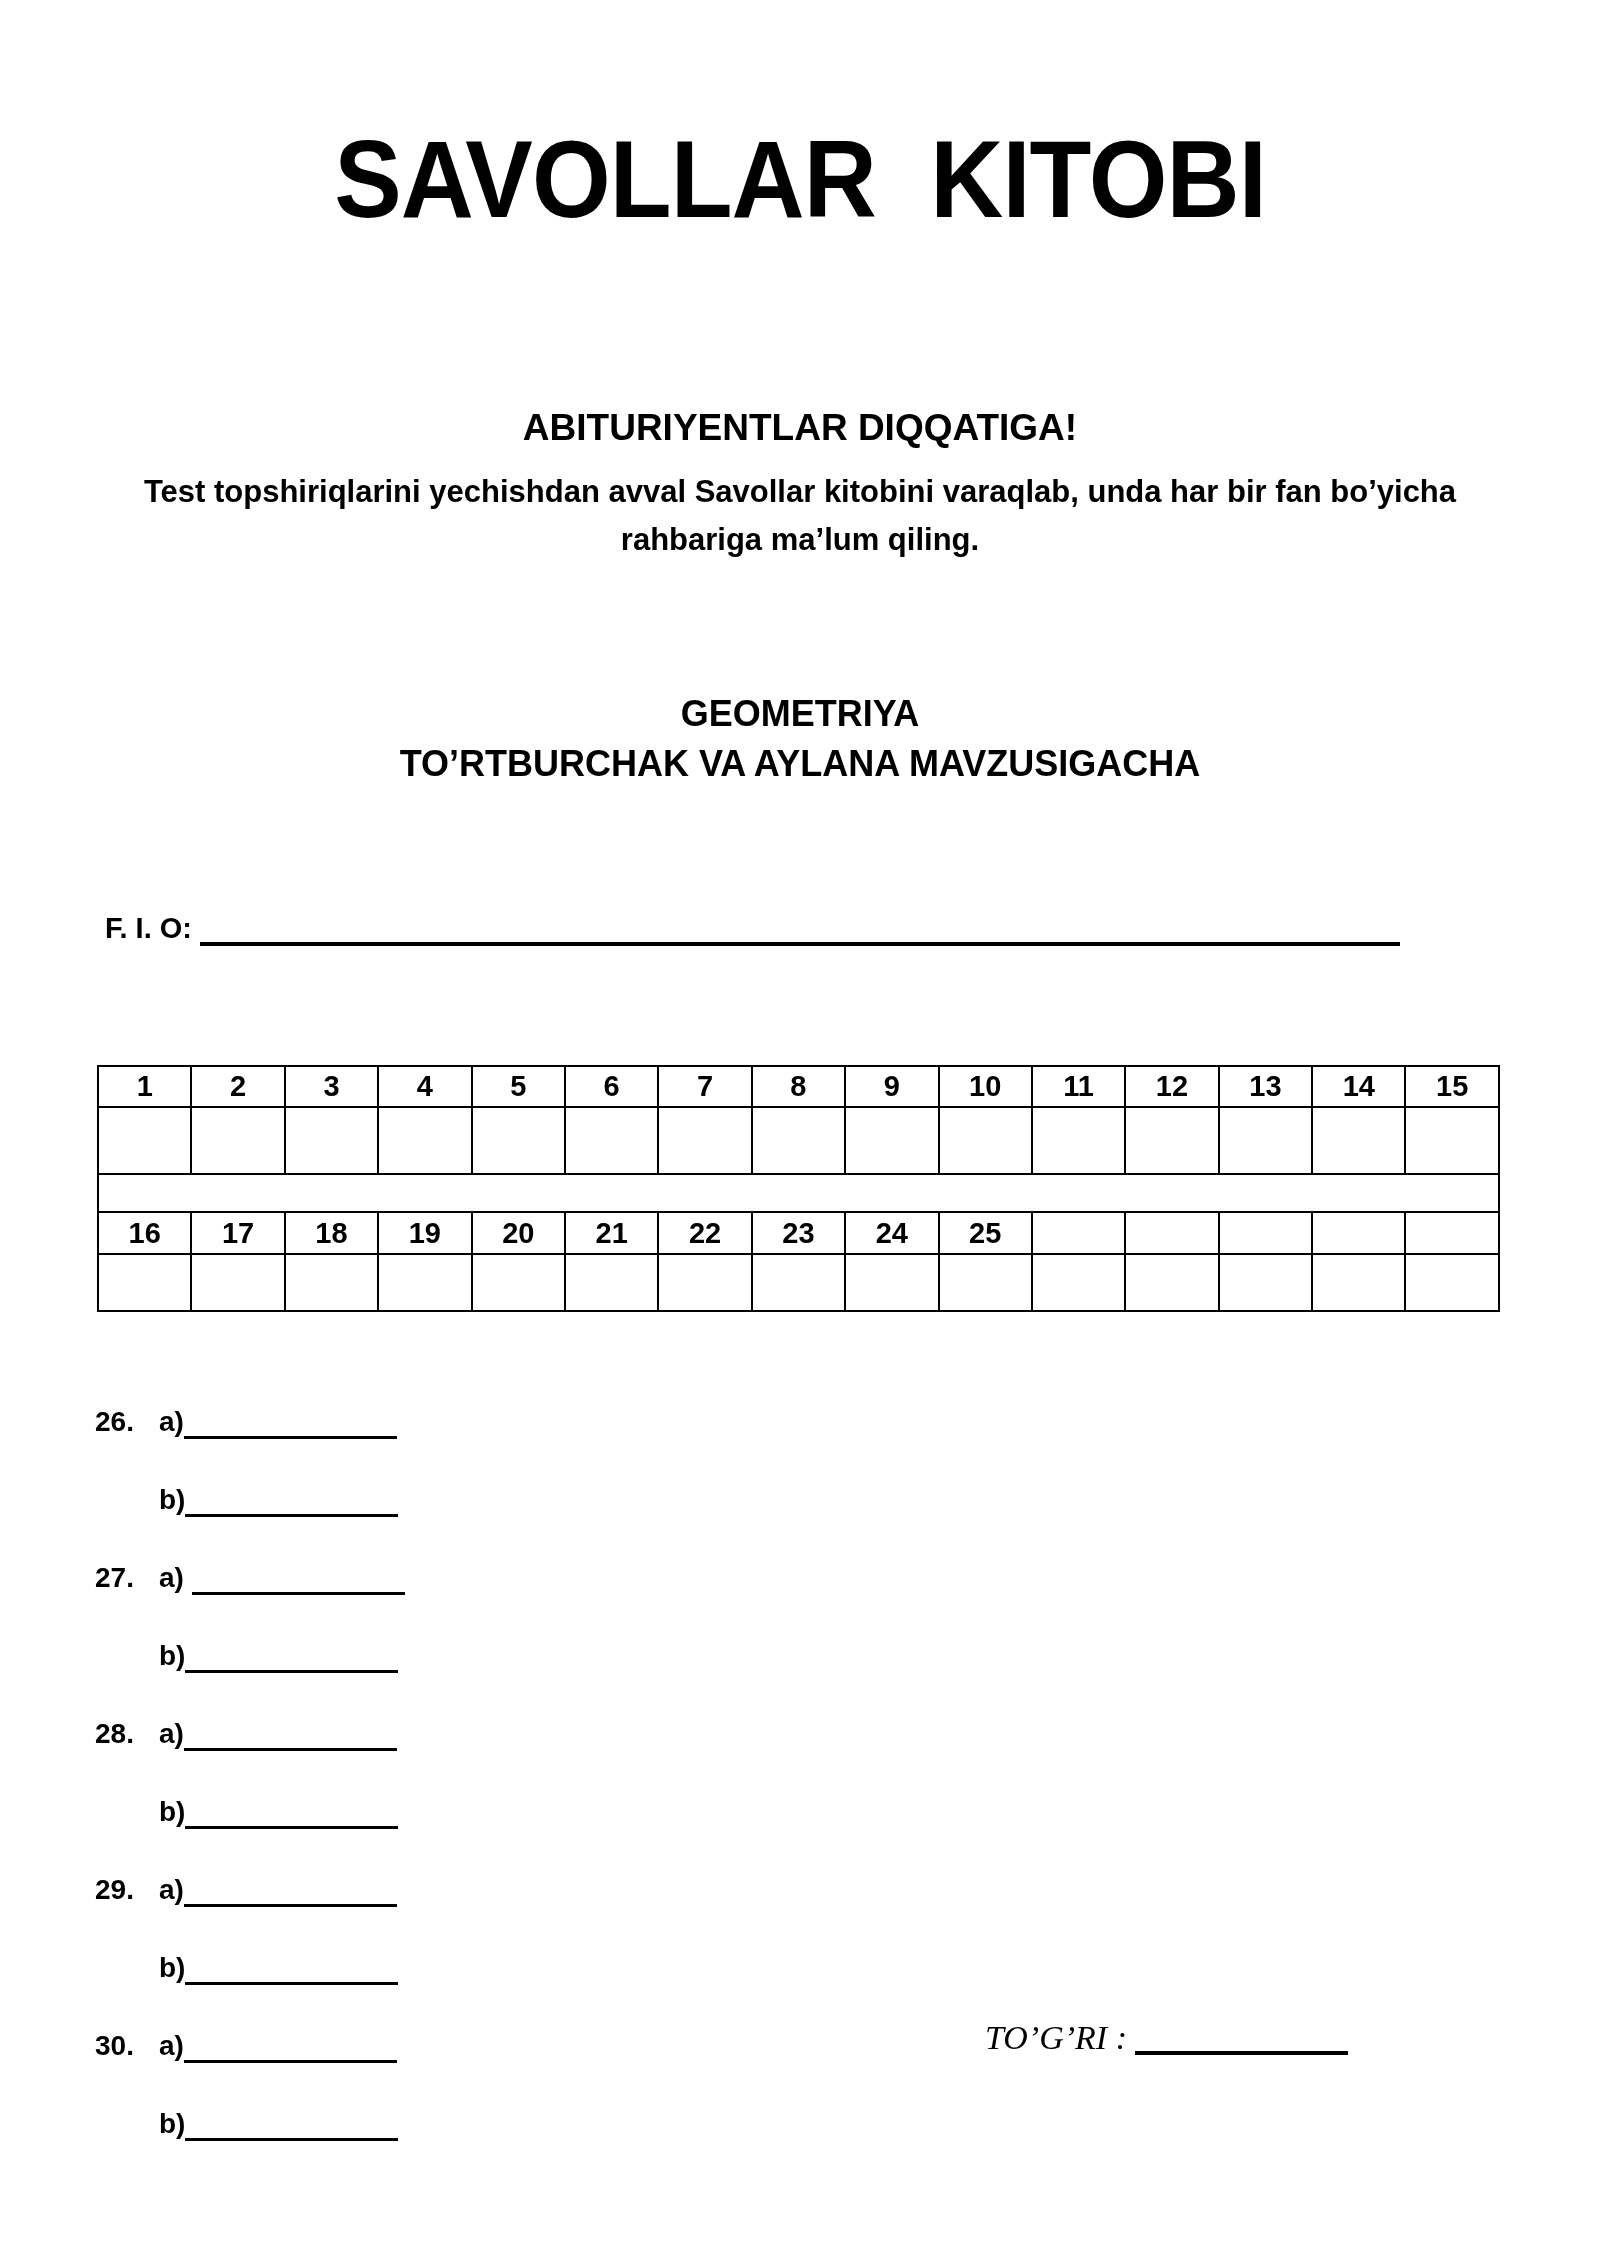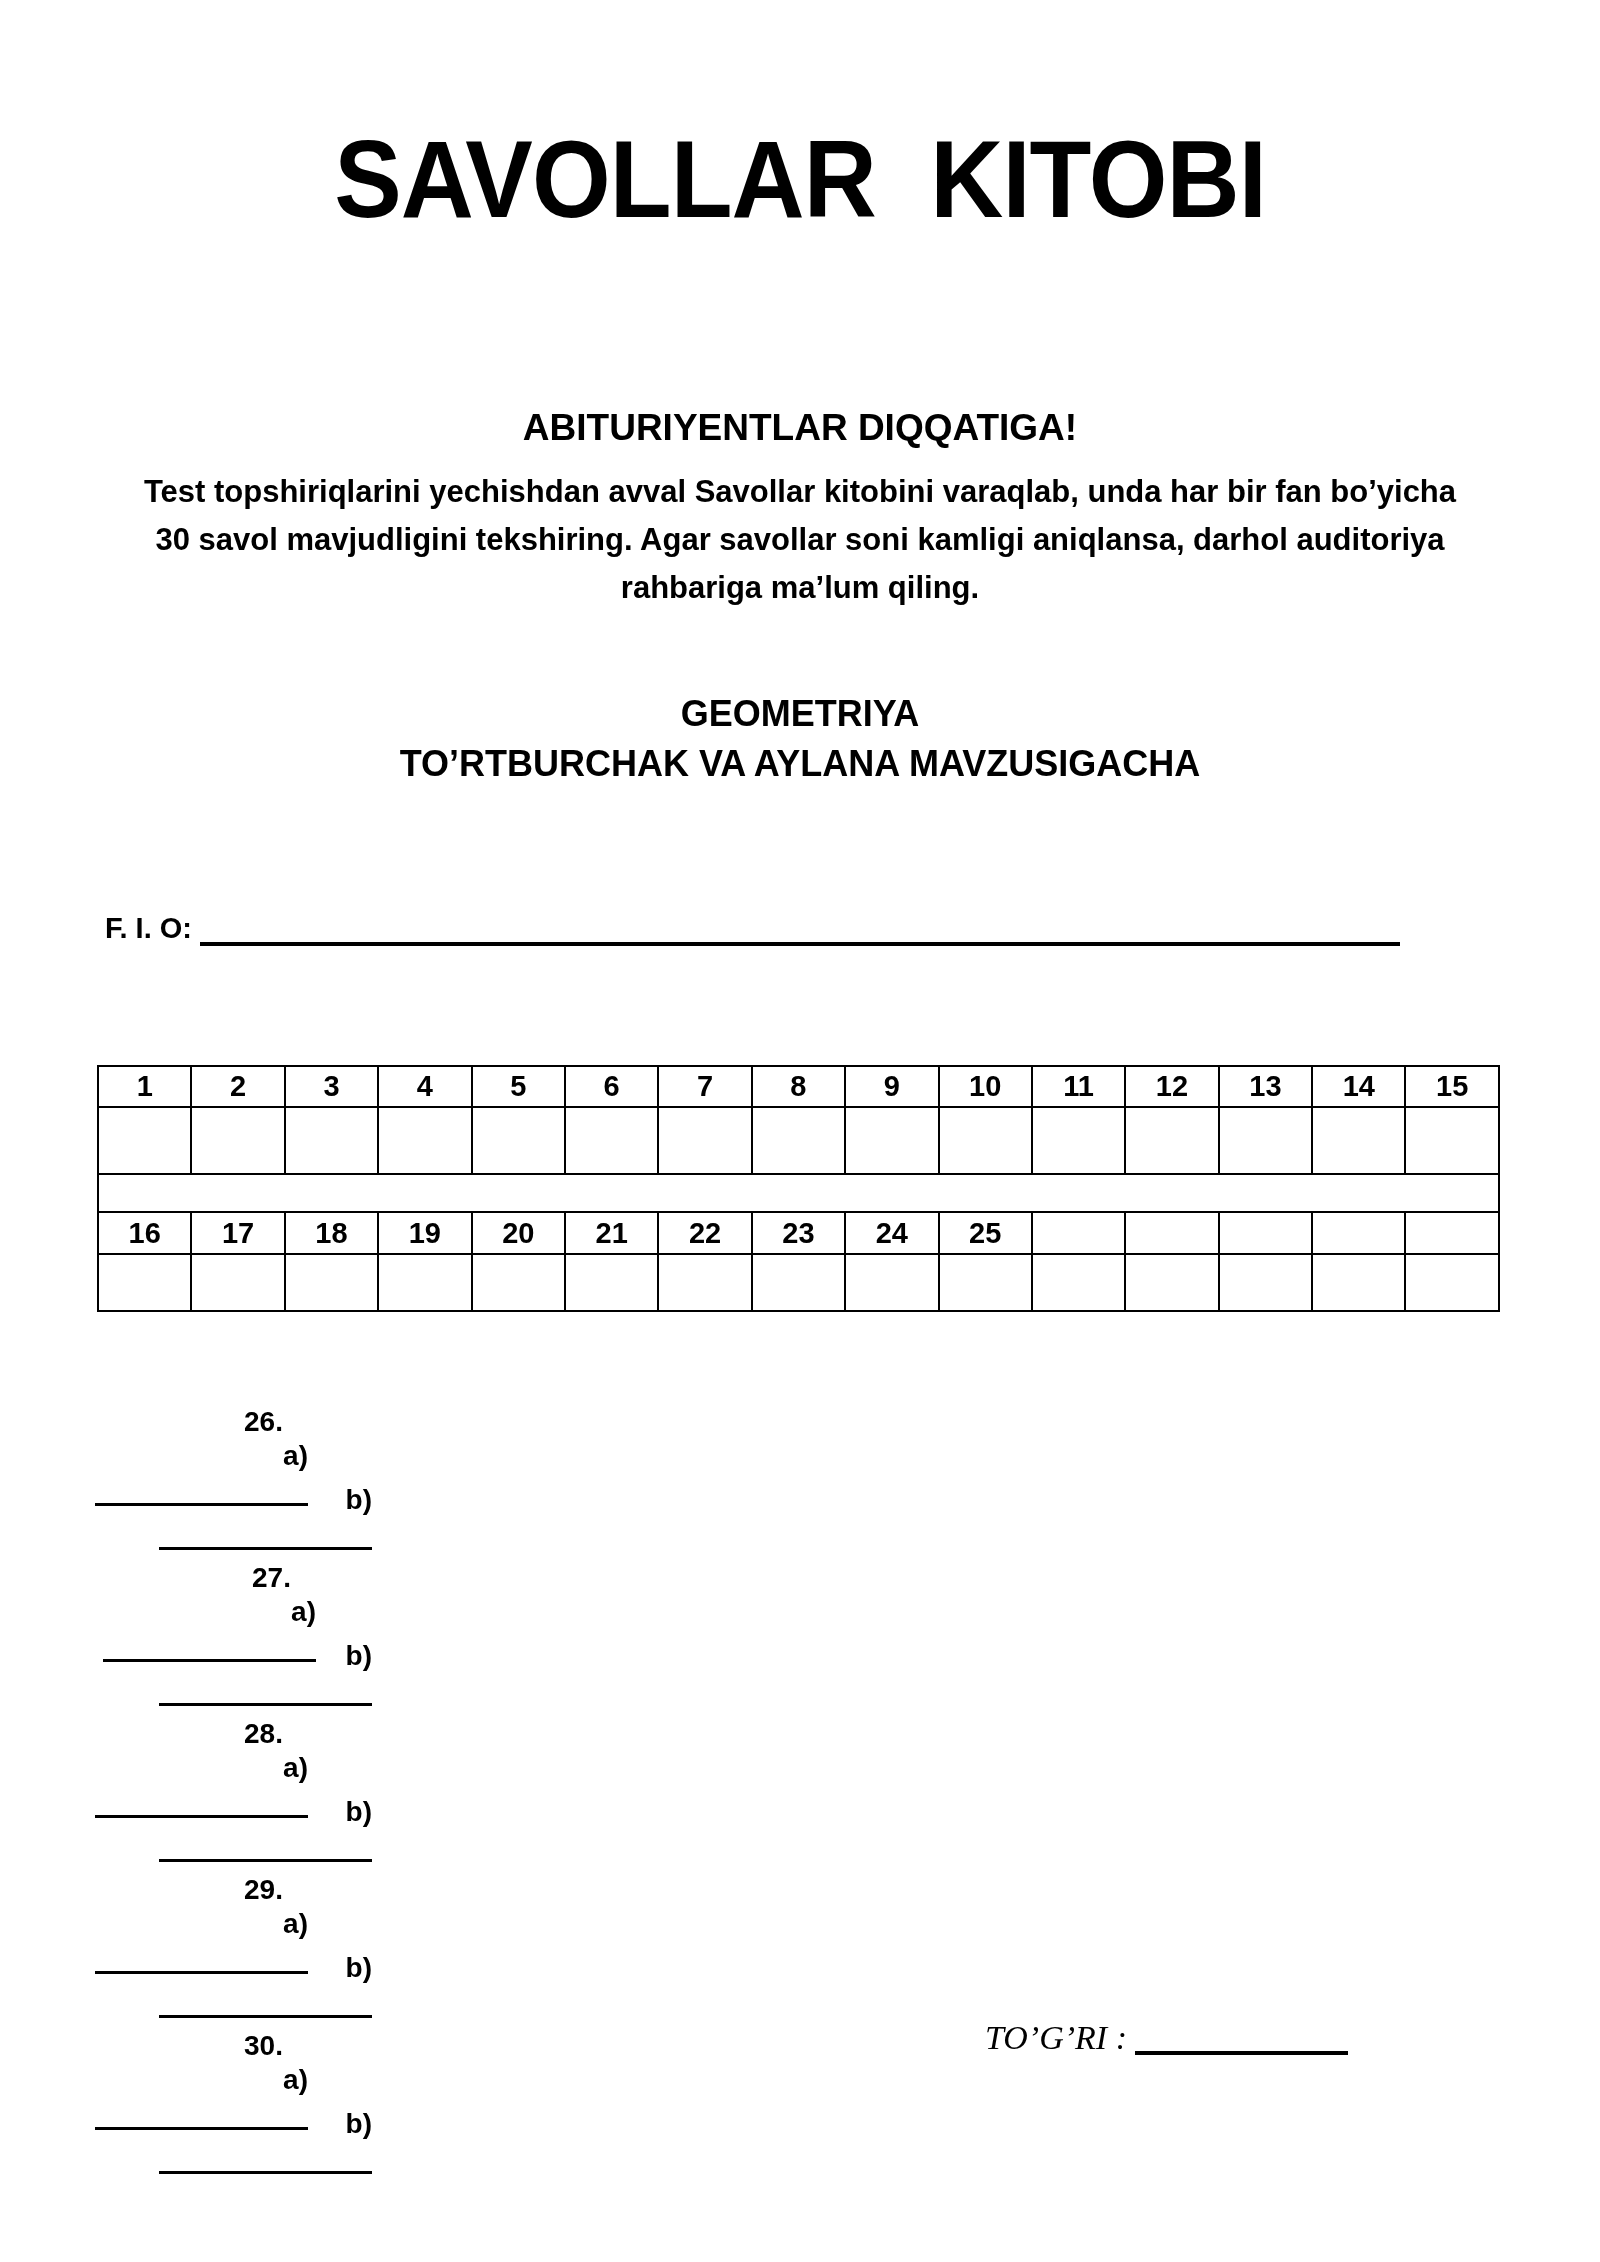--- a/index.html
+++ b/index.html
@@ -104,21 +104,20 @@
   tr.row-gap td  { height: 36px; }
   tr.row-num2 td { height: 40px; }
   tr.row-ans2 td { height: 55px; }
   .item-row {
     position: absolute;
     display: flex;
     align-items: flex-end;
     font-size: 28px;
     font-weight: bold;
     line-height: 34px;
-    flex-direction: column;
   }
   .item-num { width: 64px; }
   .answer-line {
     width: 213px;
     height: 30px;
     border-bottom: 3px solid #000;
   }
   .togri-row {
     position: absolute;
     top: 2018px;
@@ -142,21 +141,20 @@
 <body>
 
 <div class="page">
 
   <div class="doc-title">SAVOLLAR  KITOBI</div>
 
   <div class="notice-heading">ABITURIYENTLAR DIQQATIGA!</div>
 
   <div class="notice-text">
     <div>Test topshiriqlarini yechishdan avval Savollar kitobini varaqlab, unda har bir fan bo’yicha</div>
-    <div>30 savol mavjudligini tekshiring. Agar savollar soni kamligi aniqlansa, darhol auditoriya</div>
     <div>rahbariga ma’lum qiling.</div>
   </div>
 
   <div class="subject-heading">GEOMETRIYA</div>
   <div class="topic-heading">TO’RTBURCHAK VA AYLANA MAVZUSIGACHA</div>
 
   <div class="fio-row">
     <span>F. I. O:</span>
     <span class="fio-line"></span>
   </div>

